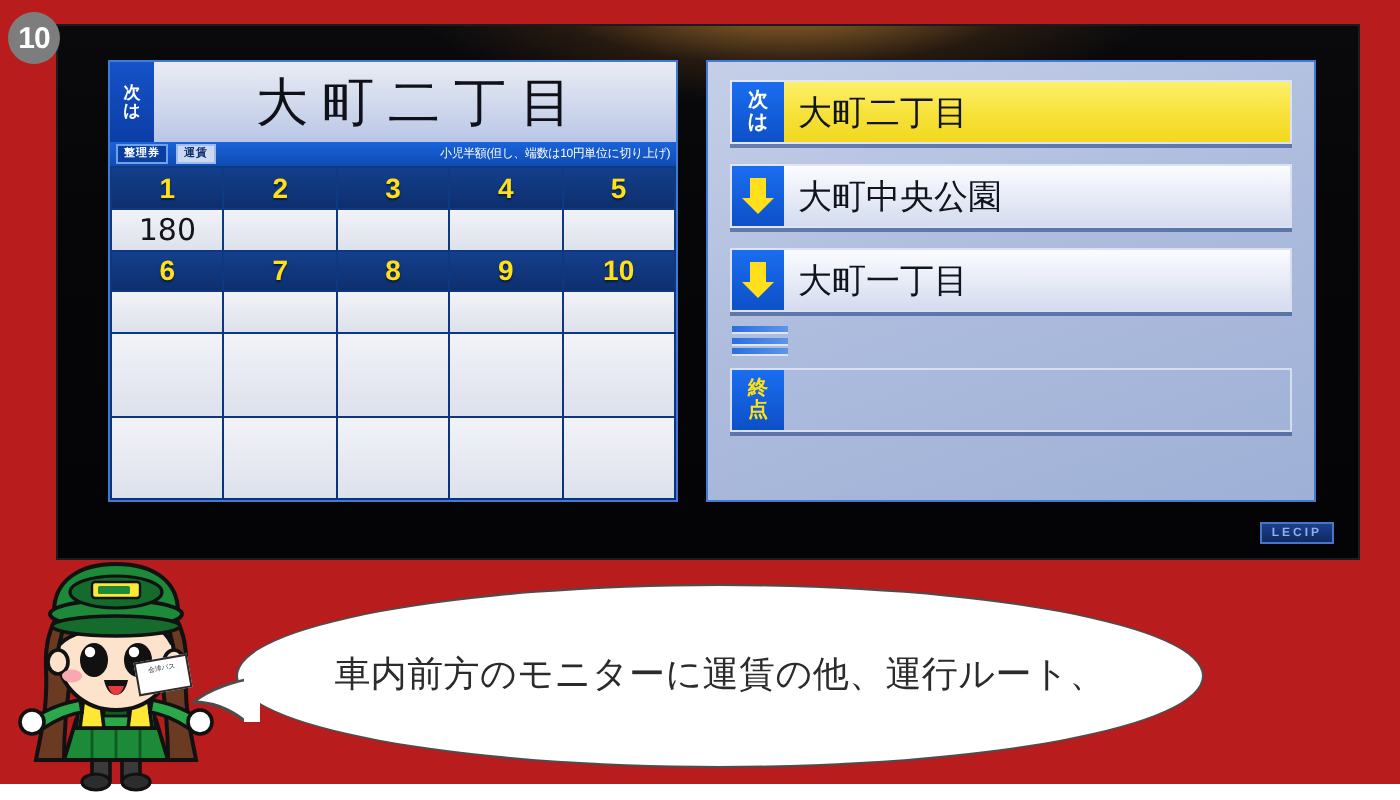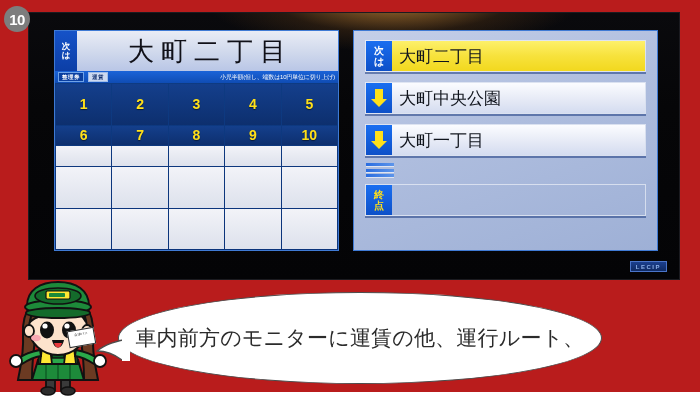--- a/index.html
+++ b/index.html
@@ -173,21 +173,21 @@
     position: absolute; left: 118px; top: 292px;
     width: 484px; height: 92px;
     border: 1.6px solid #4d4d4d;
     border-radius: 50% / 50%;
     background: #ffffff;
     display: flex; flex-direction: column;
     align-items: center; justify-content: center;
     z-index: 3;
   }
   .bubble p {
-    font-size: 21px; color: #2b2b2b; line-height: 1.45;
+    font-size: 18px; color: #2b2b2b; line-height: 1.45;
     font-family: "DejaVu Sans", sans-serif;
     white-space: nowrap; letter-spacing: 0.2px;
   }
   .bubble-tail {
     position: absolute; left: 96px; top: 336px;
     width: 34px; height: 26px; z-index: 4;
   }
 
   
   .mascot { position: absolute; left: 2px; top: 276px; width: 112px; height: 122px; z-index: 5; }
@@ -226,20 +226,27 @@
         </div>
 
         <div class="fare-grid" id="fare-grid">
             <div class="grid-block">
               <div class="num-row">
                 <div class="num-cell">1</div>
                 <div class="num-cell">2</div>
                 <div class="num-cell">3</div>
                 <div class="num-cell">4</div>
                 <div class="num-cell">5</div>
+              </div>
+              <div class="val-row">
+                <div class="val-cell">180</div>
+                <div class="val-cell"></div>
+                <div class="val-cell"></div>
+                <div class="val-cell"></div>
+                <div class="val-cell"></div>
               </div>
             </div>
             <div class="grid-block">
               <div class="num-row">
                 <div class="num-cell">6</div>
                 <div class="num-cell">7</div>
                 <div class="num-cell">8</div>
                 <div class="num-cell">9</div>
                 <div class="num-cell">10</div>
               </div>

